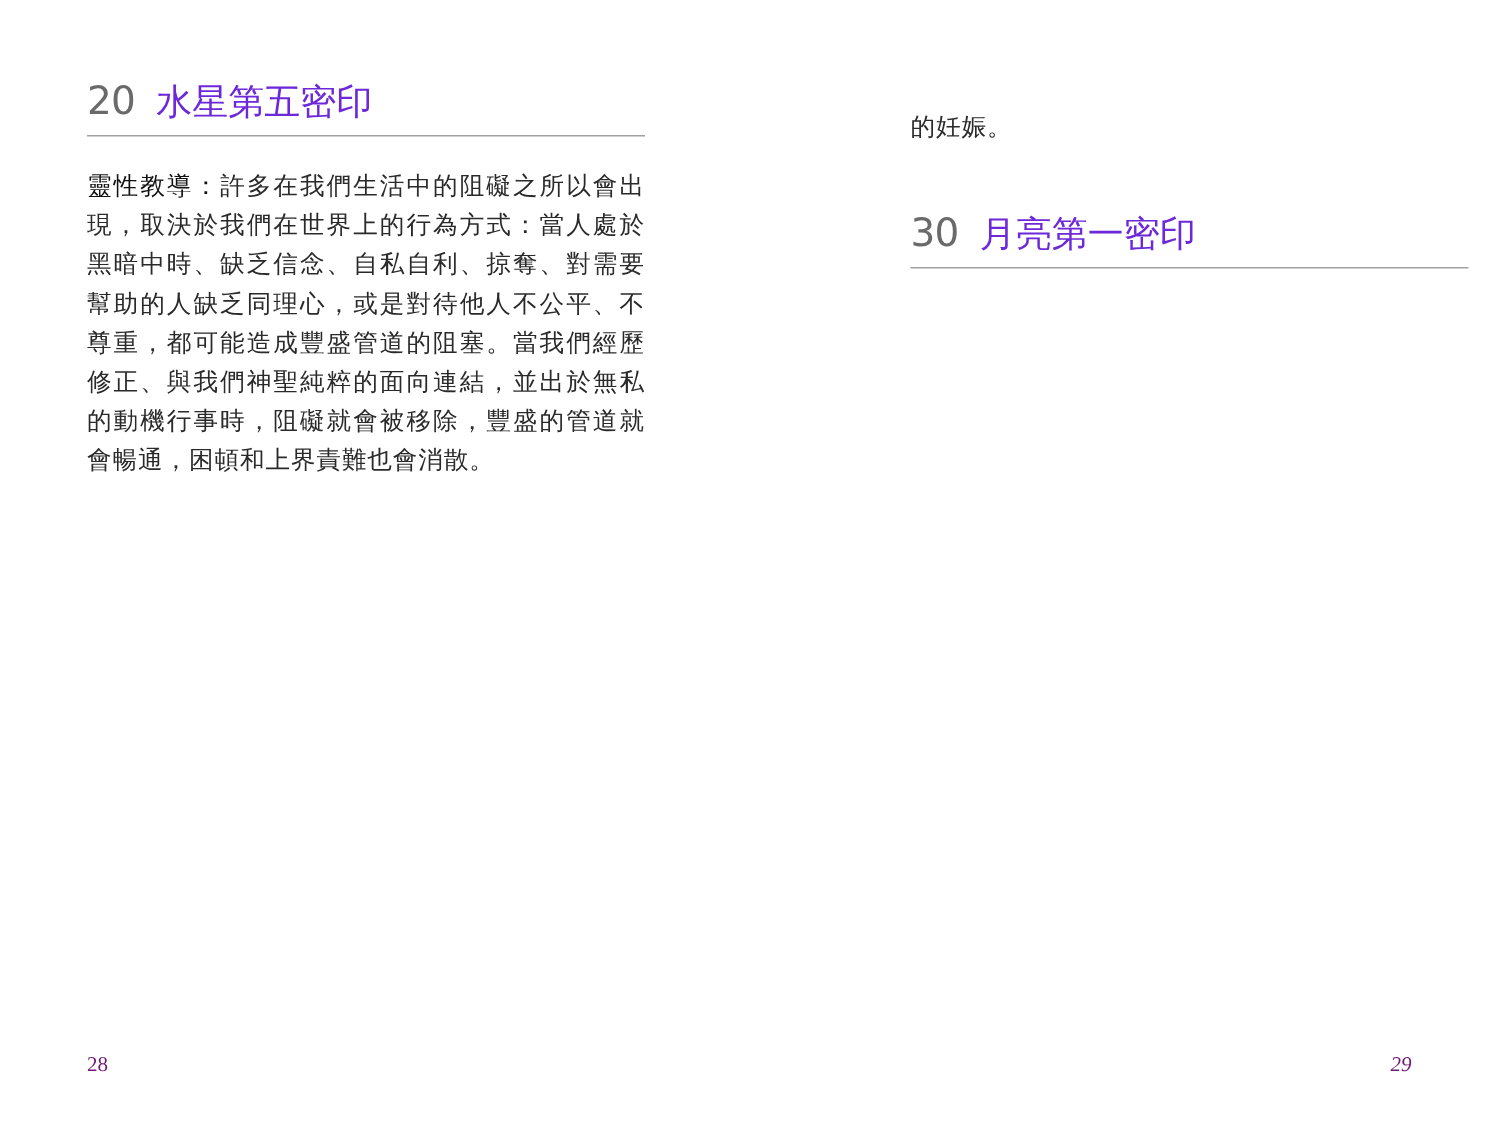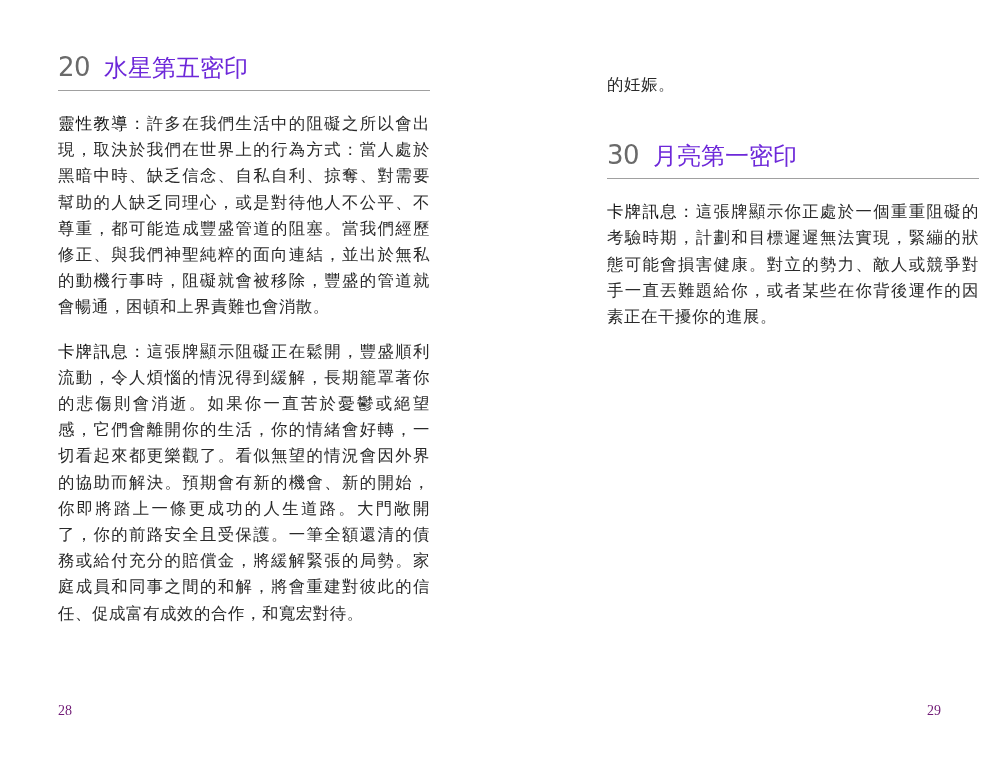--- a/index.html
+++ b/index.html
@@ -12,40 +12,38 @@
     .page-left .col { left: 58px; }
     .page-right .col { left: 70px; }
     .heading { display: flex; align-items: baseline; padding-bottom: 6px; border-bottom: 1.5px solid #a0a0a0; margin-bottom: 20px; }
     .heading .num { font-family: "DejaVu Sans", sans-serif; font-size: 26px; color: #6a6a6a; font-weight: normal; letter-spacing: -0.5px; margin-right: 14px; }
     .heading .title { font-size: 24px; color: #6d28d9; }
     p { margin: 0; font-size: 16.4px; line-height: 26.2px; text-align: justify; letter-spacing: 0.6px; }
     p + p { margin-top: 18px; }
     .label { font-weight: normal; color: #111; }
     .folio { position: absolute; top: 703px; font-family: "Liberation Serif", serif; font-size: 14px; color: #701a75; }
     .page-left .folio { left: 58px; }
-    .page-right .folio { left: 928px; left: auto; right: 59px; }
+    .page-right .folio { left: 928px; left: auto; right: 59px; font-style: italic; }
   </style>
 </head>
 <body>
 
 <div class="page page-left">
   <div class="col" style="top:52px;">
     <div class="heading">
       <span class="num">20</span>
       <span class="title">水星第五密印</span>
     </div>
     <p><span class="label">靈性教導：</span><span>許多在我們生活中的阻礙之所以會出現，取決於我們在世界上的行為方式：當人處於黑暗中時、缺乏信念、自私自利、掠奪、對需要幫助的人缺乏同理心，或是對待他人不公平、不尊重，都可能造成豐盛管道的阻塞。當我們經歷修正、與我們神聖純粹的面向連結，並出於無私的動機行事時，阻礙就會被移除，豐盛的管道就會暢通，困頓和上界責難也會消散。</span></p>
-    <p><span class="label">卡牌訊息：</span><span>這張牌顯示阻礙正在鬆開，豐盛順利流動，令人煩惱的情況得到緩解，長期籠罩著你的悲傷則會消逝。如果你一直苦於憂鬱或絕望感，它們會離開你的生活，你的情緒會好轉，一切看起來都更樂觀了。看似無望的情況會因外界的協助而解決。預期會有新的機會、新的開始，你即將踏上一條更成功的人生道路。大門敞開了，你的前路安全且受保護。一筆全額還清的債務或給付充分的賠償金，將緩解緊張的局勢。家庭成員和同事之間的和解，將會重建對彼此的信任、促成富有成效的合作，和寬宏對待。</span></p>
   </div>
   <div class="folio">28</div>
 </div>
 
 <div class="page page-right">
   <div class="col" style="top:72px;margin-left:37px;">
     <p><span>的妊娠。</span></p>
     <div class="heading" style="margin-top:42px;">
       <span class="num">30</span>
       <span class="title">月亮第一密印</span>
     </div>
-    <p><span class="label">卡牌訊息：</span><span>這張牌顯示你正處於一個重重阻礙的考驗時期，計劃和目標遲遲無法實現，緊繃的狀態可能會損害健康。對立的勢力、敵人或競爭對手一直丟難題給你，或者某些在你背後運作的因素正在干擾你的進展。</span></p>
   </div>
   <div class="folio">29</div>
 </div>
 
 </body></html>

